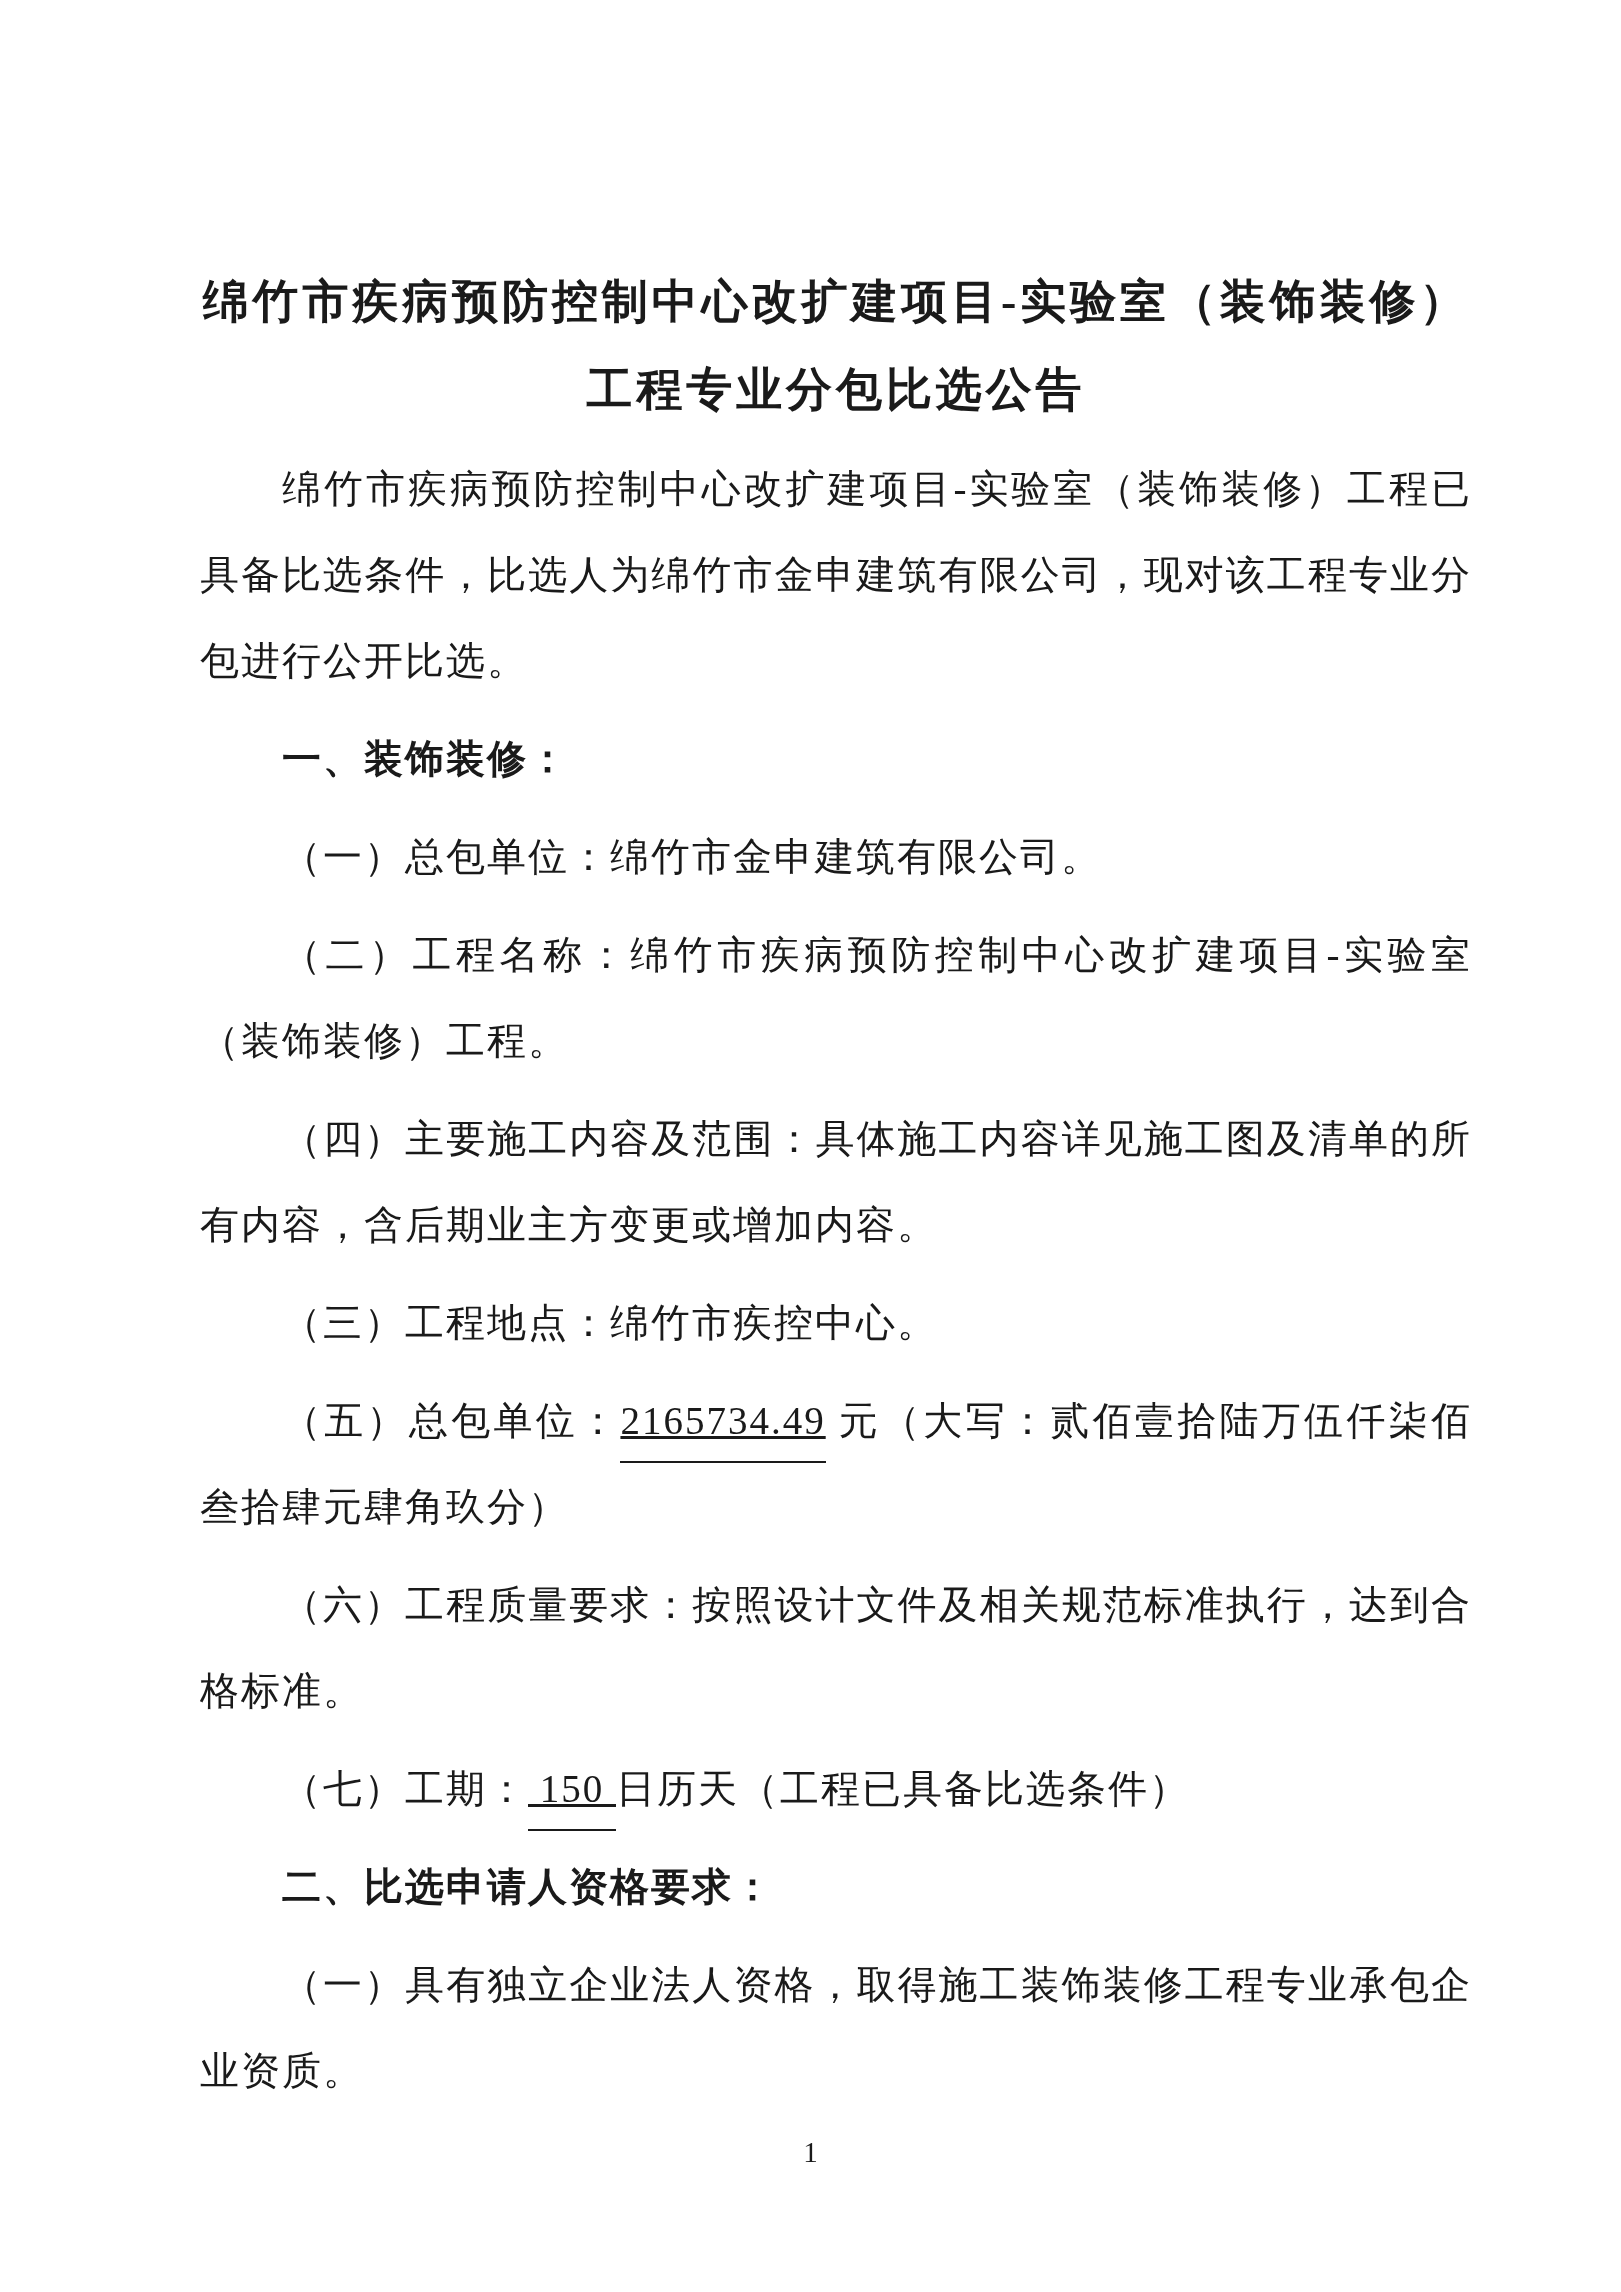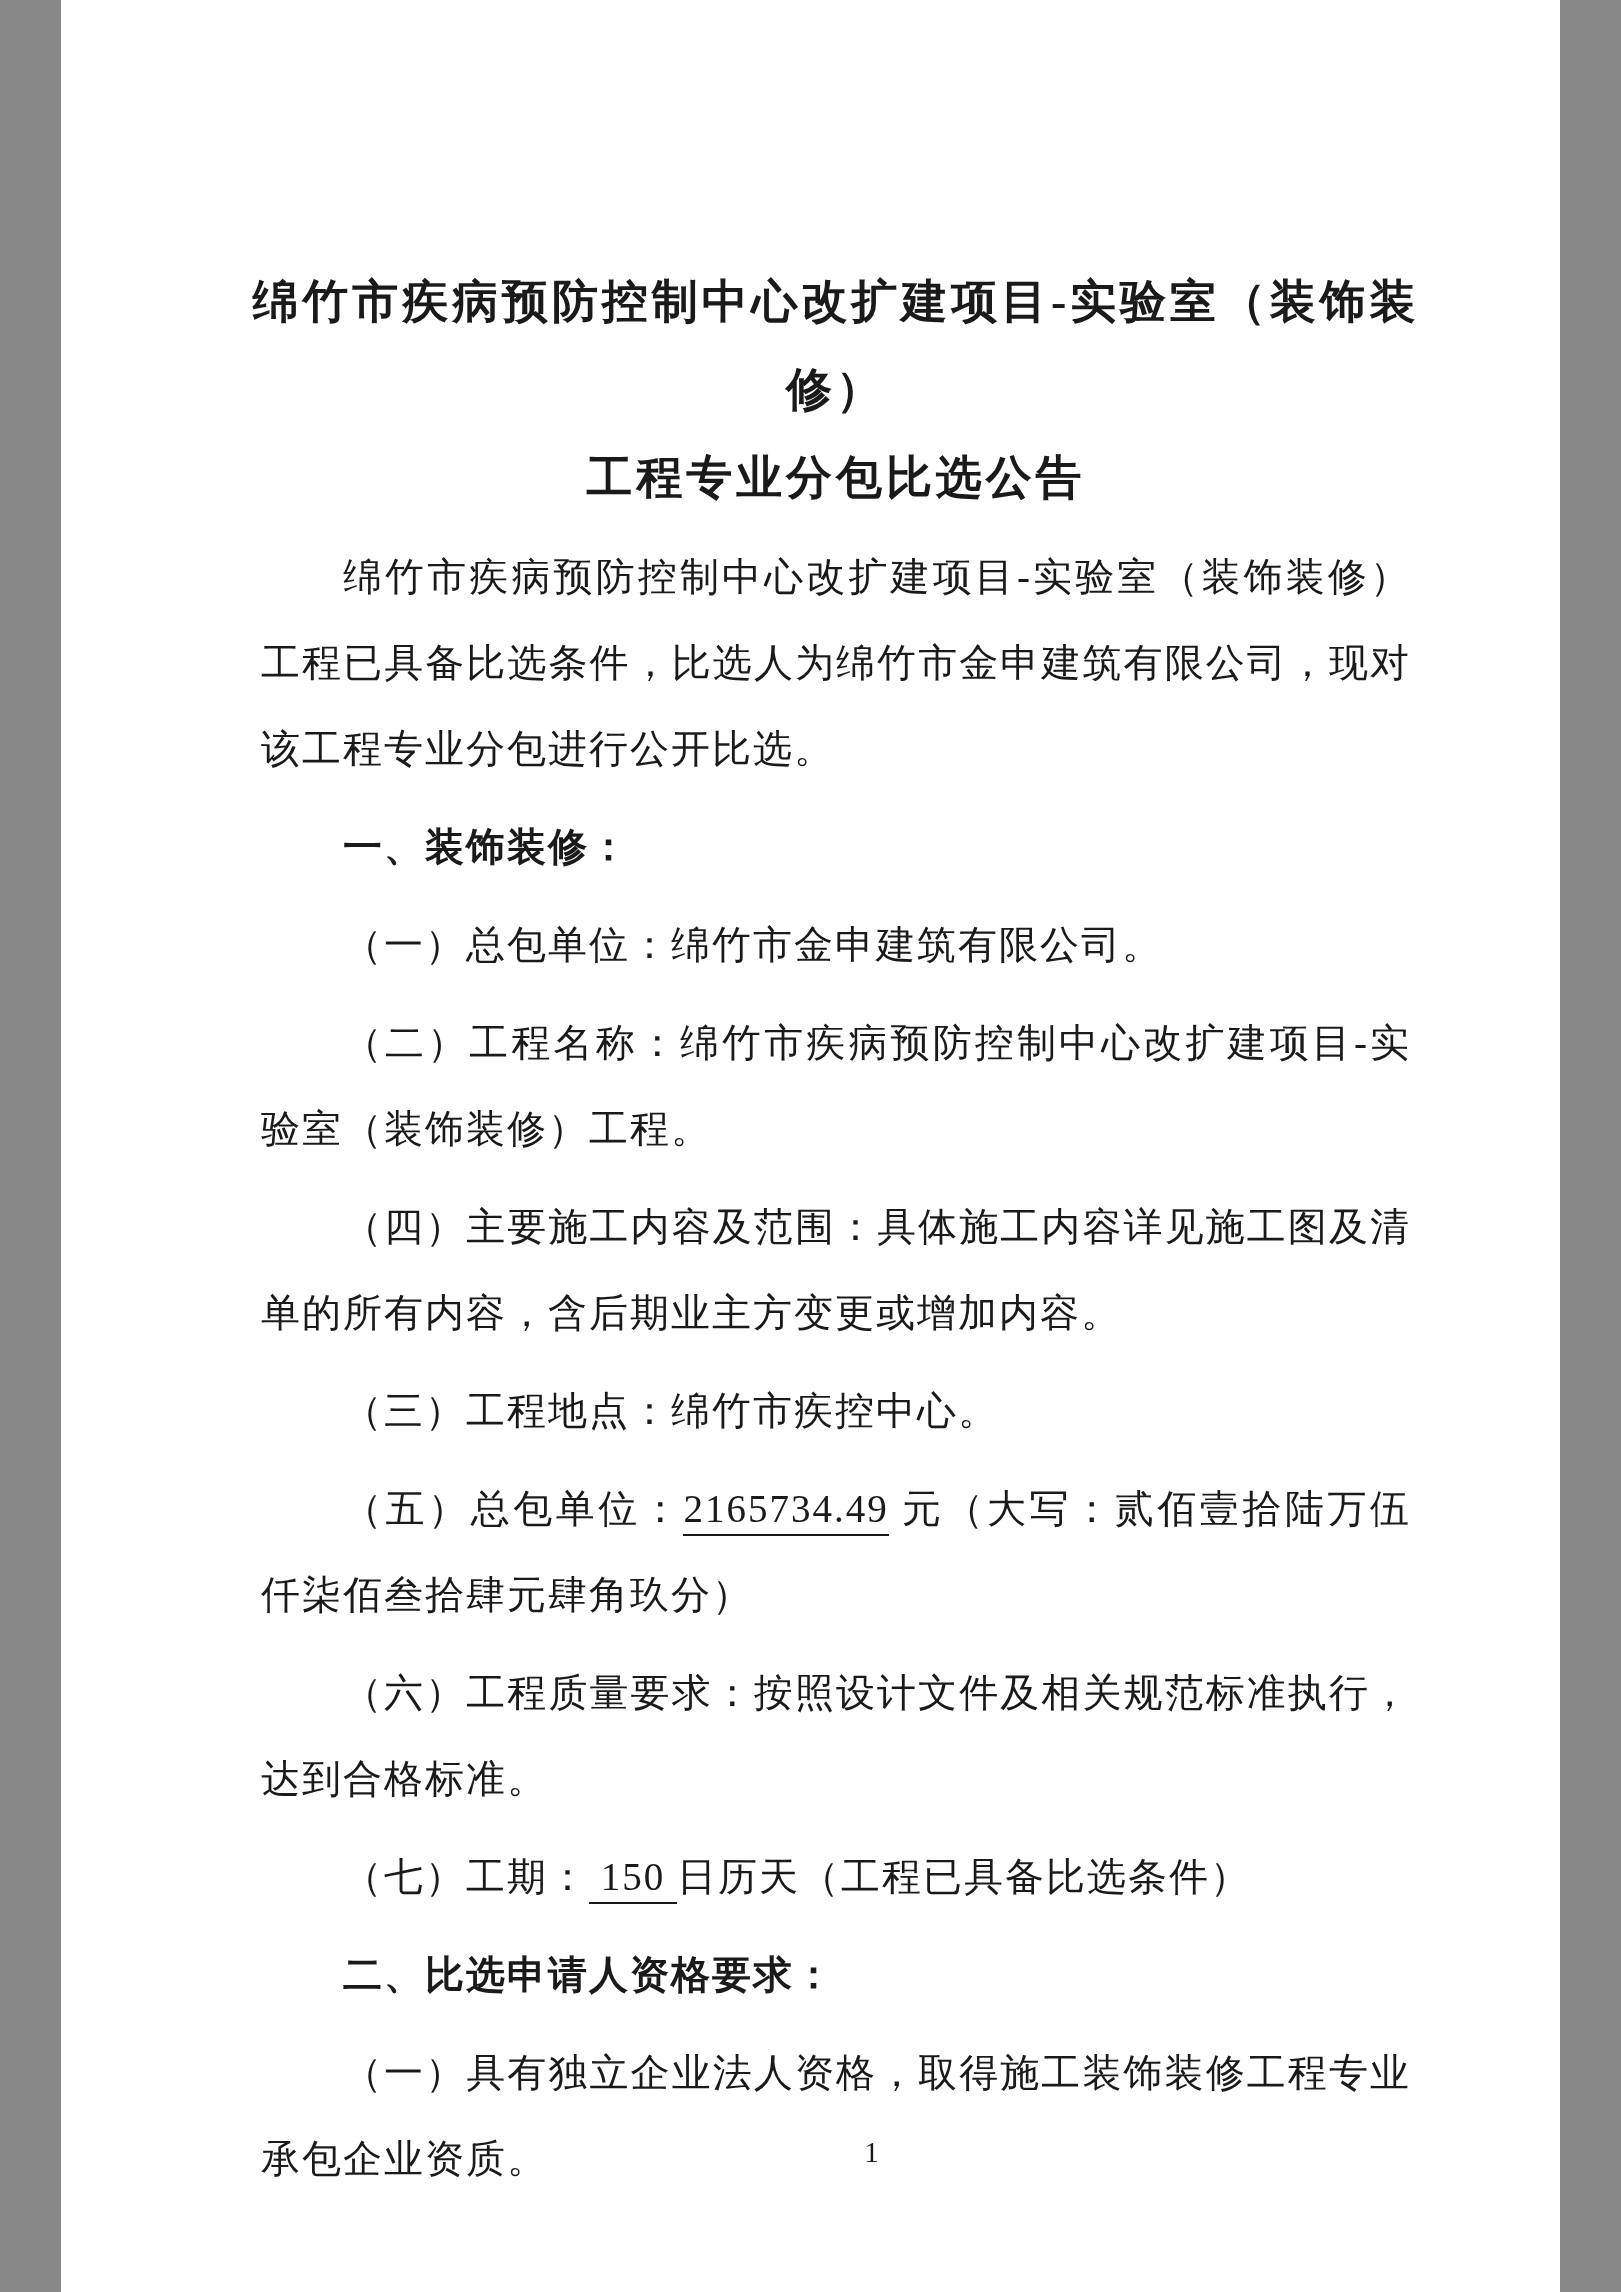--- a/index.html
+++ b/index.html
@@ -2,21 +2,21 @@
 <html><head>
 <meta charset="utf-8">
 <style>
   html, body {
     margin: 0;
     padding: 0;
     background: #888;
   }
   .page {
     position: relative;
-    width: 1499px;
+    width: 1621px;
     height: 2293px;
     margin: 0 auto;
     background: #ffffff;
     color: #1a1a1a;
     font-family: "Liberation Serif", serif;
     overflow: hidden;
     box-sizing: border-box;
     padding: 258px 137px 0 188px;
   }
   .doc-title {
@@ -33,21 +33,22 @@
     line-height: 86px;
     letter-spacing: 2px;
     text-align: justify;
     text-indent: 82px;
   }
   .doc-body p.para.heading {
     font-weight: bold;
   }
   .seg-underline {
     border-bottom: 2.9px solid #1a1a1a;
-    padding-bottom: 4px;
+    padding-bottom: 19px;
+    text-decoration: underline;
   }
   .page-number {
     position: absolute;
     top: 2135px;
     left: 0;
     width: 1621px;
     text-align: center;
     font-size: 29px;
     line-height: 35px;
     letter-spacing: 0;

